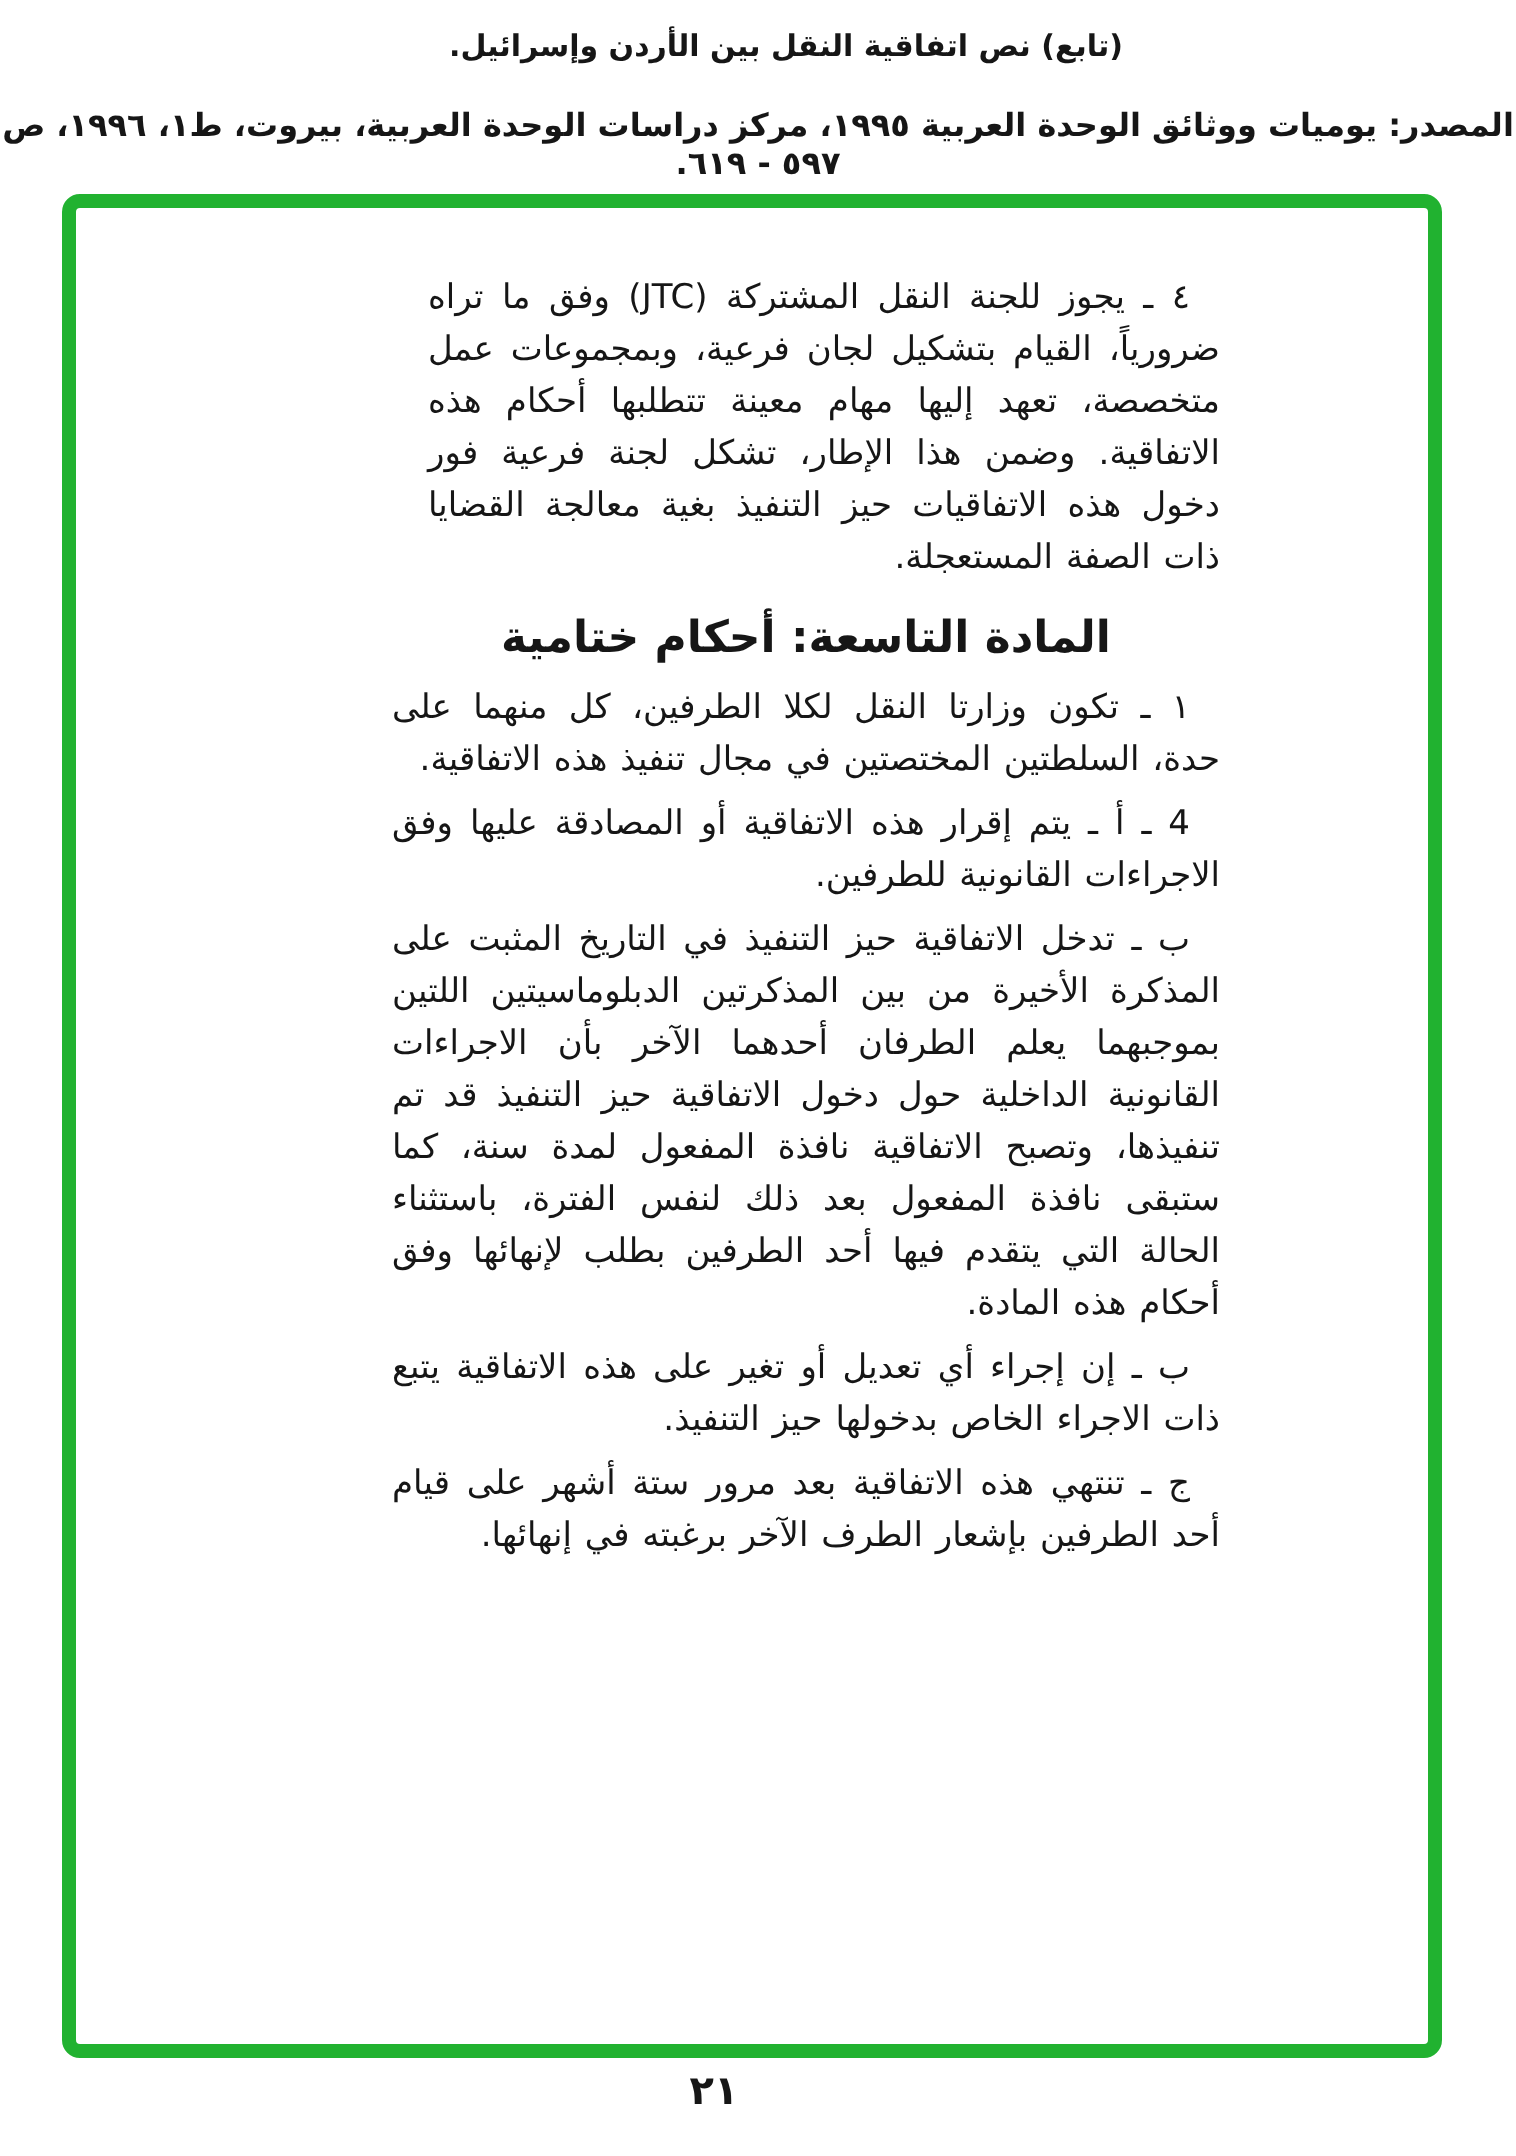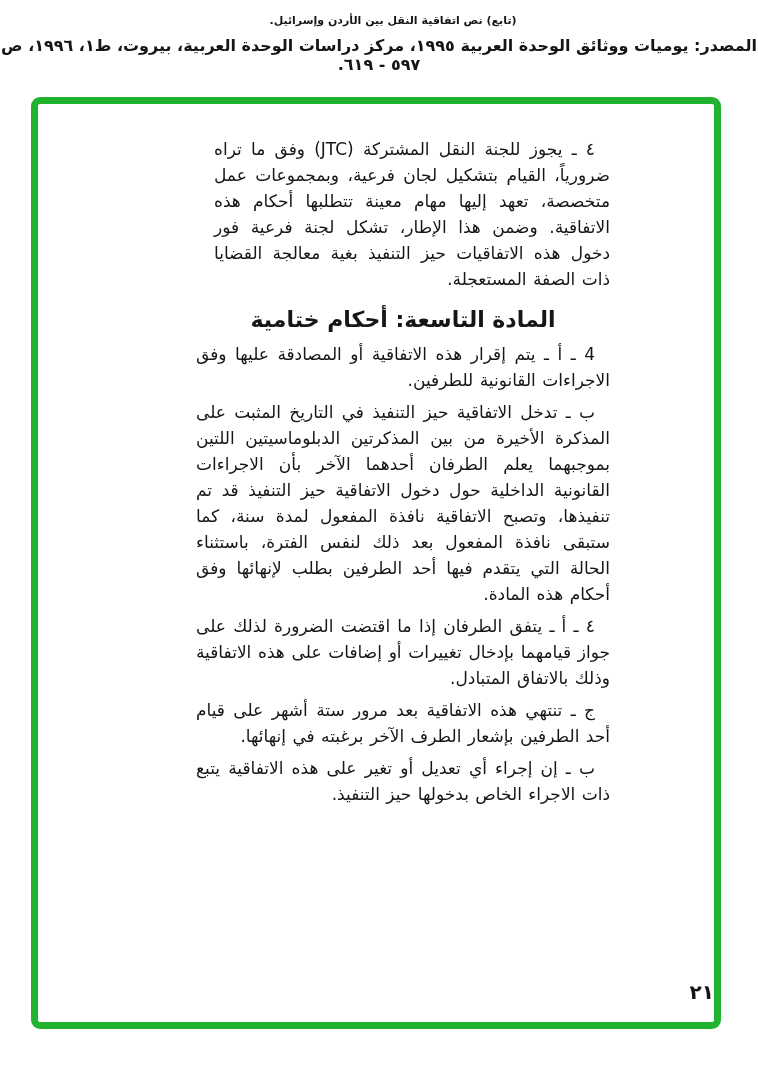--- a/index.html
+++ b/index.html
@@ -13,24 +13,24 @@
   }
   .page-header {
     position: absolute;
     top: 14px;
     left: 0;
     width: 758px;
     text-align: center;
     direction: rtl;
   }
   .doc-title {
-    font-size: 11px;
+    font-size: 15px;
     font-weight: bold;
     letter-spacing: 0.2px;
-    margin-bottom: 9px;
+    margin-bottom: 21px;
     padding-left: 28px;
   }
   .doc-source {
     font-size: 16px;
     font-weight: bold;
   }
   .content-frame {
     position: absolute;
     left: 31px;
     top: 97px;
@@ -63,42 +63,42 @@
     text-align-last: center;
     font-weight: bold;
     font-size: 22px;
     line-height: 30px;
     margin-top: 13px;
     margin-bottom: 5px;
     text-indent: 0;
   }
   .page-number {
     position: absolute;
-    top: 980px;
+    top: 1033px;
     left: 0;
     width: 714px;
-    text-align: right;
+    text-align: center;
     font-size: 20px;
     font-weight: bold;
     direction: rtl;
   }
 </style>
 </head>
 <body>
 
 <div class="page-header">
   <div class="doc-title">(تابع) نص اتفاقية النقل بين الأردن وإسرائيل.</div>
   <div class="doc-source">المصدر: يوميات ووثائق الوحدة العربية ١٩٩٥، مركز دراسات الوحدة العربية، بيروت، ط١، ١٩٩٦، ص ٥٩٧ - ٦١٩.</div>
 </div>
 
 <div class="content-frame"></div>
 
 <div class="text-column">
   <p class="para">٤ ـ يجوز للجنة النقل المشتركة (JTC) وفق ما تراه ضرورياً، القيام بتشكيل لجان فرعية، وبمجموعات عمل متخصصة، تعهد إليها مهام معينة تتطلبها أحكام هذه الاتفاقية. وضمن هذا الإطار، تشكل لجنة فرعية فور دخول هذه الاتفاقيات حيز التنفيذ بغية معالجة القضايا ذات الصفة المستعجلة.</p>
   <h2 class="section-heading">المادة التاسعة: أحكام ختامية</h2>
+  <p class="para">١ ـ تكون وزارتا النقل لكلا الطرفين، كل منهما على حدة، السلطتين المختصتين في مجال تنفيذ هذه الاتفاقية.</p>
   <p class="para">4 ـ أ ـ يتم إقرار هذه الاتفاقية أو المصادقة عليها وفق الاجراءات القانونية للطرفين.</p>
   <p class="para">ب ـ تدخل الاتفاقية حيز التنفيذ في التاريخ المثبت على المذكرة الأخيرة من بين المذكرتين الدبلوماسيتين اللتين بموجبهما يعلم الطرفان أحدهما الآخر بأن الاجراءات القانونية الداخلية حول دخول الاتفاقية حيز التنفيذ قد تم تنفيذها، وتصبح الاتفاقية نافذة المفعول لمدة سنة، كما ستبقى نافذة المفعول بعد ذلك لنفس الفترة، باستثناء الحالة التي يتقدم فيها أحد الطرفين بطلب لإنهائها وفق أحكام هذه المادة.</p>
-  <p class="para">٤ ـ أ ـ يتفق الطرفان إذا ما اقتضت الضرورة لذلك على جواز قيامهما بإدخال تغييرات أو إضافات على هذه الاتفاقية وذلك بالاتفاق المتبادل.</p>
+  <p class="para">ب ـ إن إجراء أي تعديل أو تغير على هذه الاتفاقية يتبع ذات الاجراء الخاص بدخولها حيز التنفيذ.</p>
   <p class="para">ج ـ تنتهي هذه الاتفاقية بعد مرور ستة أشهر على قيام أحد الطرفين بإشعار الطرف الآخر برغبته في إنهائها.</p>
-  <p class="para">ب ـ إن إجراء أي تعديل أو تغير على هذه الاتفاقية يتبع ذات الاجراء الخاص بدخولها حيز التنفيذ.</p>
 </div>
 
 <div class="page-number">٢١</div>
 
 </body></html>

